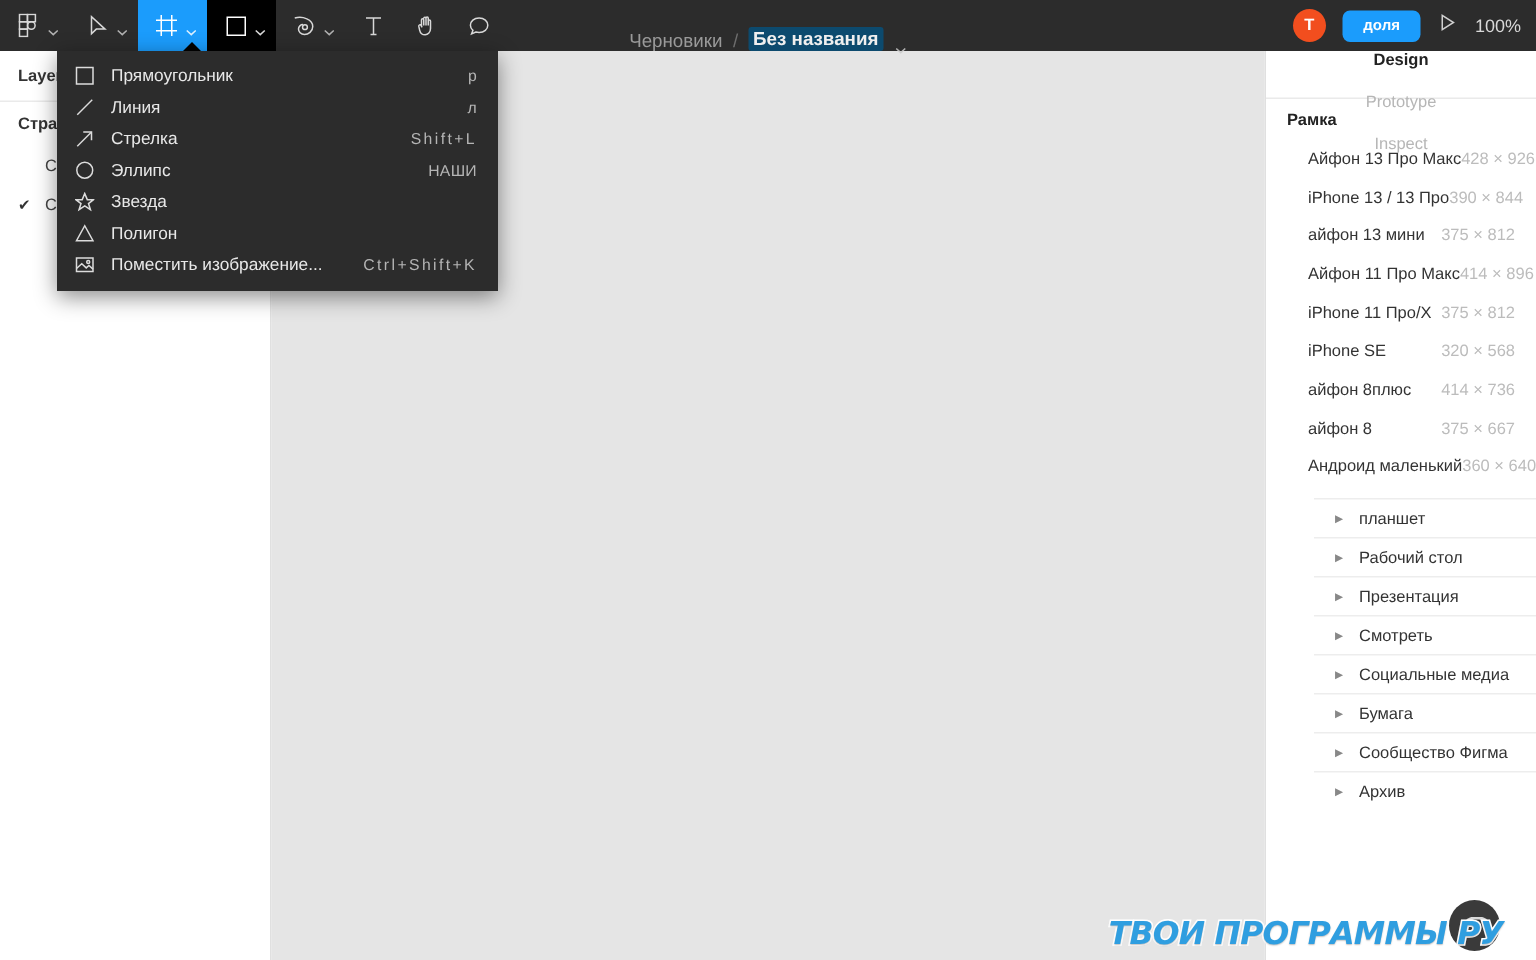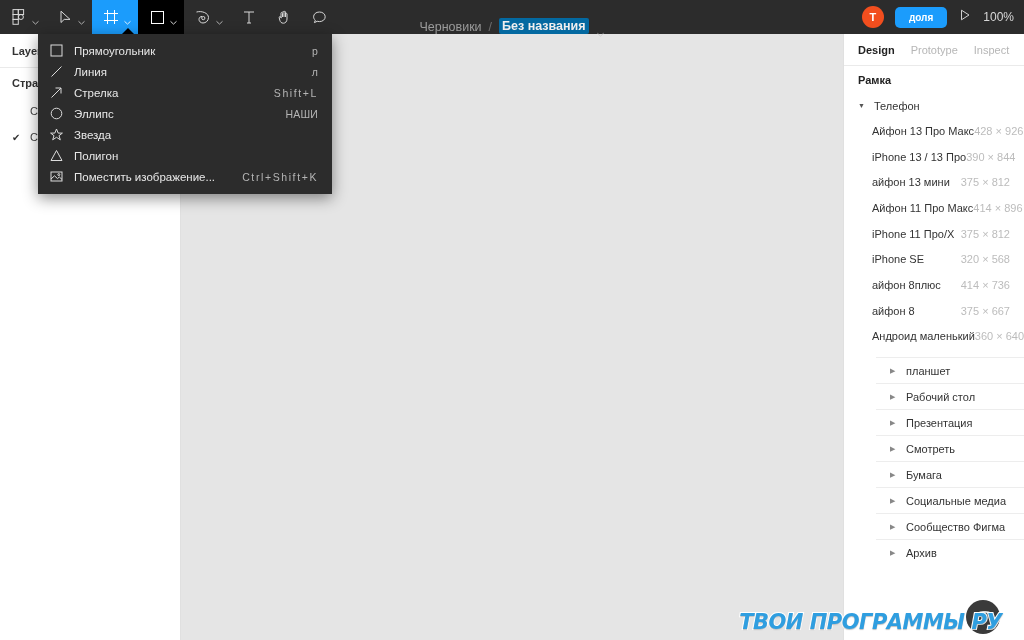--- a/index.html
+++ b/index.html
@@ -34,21 +34,21 @@
     position: absolute; left: 0; right: 0; top: 0;
     height: 34px;
     display: flex; align-items: flex-end; justify-content: center;
     gap: 7px; pointer-events: none;
   }
   .center-title > * { pointer-events: auto; }
   .crumb-draft { color: #9a9a9a; font-size: 12.5px; }
   .crumb-sep { color: #6e6e6e; font-size: 12.5px; }
   .crumb-name {
     color: #efefef; font-size: 12.5px; font-weight: bold;
-    background: #0369a1; padding: 1px 3px; border-radius: 2px;
+    background: #0c4a6e; padding: 1px 3px; border-radius: 2px;
   }
 
   .right-group {
     position: absolute; right: 10px; top: 0; height: 34px;
     display: flex; align-items: center; gap: 11px;
   }
   .avatar {
     width: 22px; height: 22px; border-radius: 50%;
     background: #f24e1e; color: #fff;
     font-size: 11px; font-weight: bold;
@@ -134,20 +134,21 @@
     width: 181px; height: 606px;
     background: #ffffff;
     border-left: 1px solid #e0e0e0;
     overflow: hidden;
     z-index: 10;
   }
   .rp-tabs {
     height: 32px; display: flex; align-items: center;
     gap: 16px; padding: 0 14px;
     border-bottom: 1px solid #eaeaea;
+    flex-direction: column;
   }
   .rp-tab { font-size: 11px; color: #b6b6b6; cursor: pointer; }
   .rp-tab.active { color: #222; font-weight: bold; }
   .rp-title {
     height: 27px; display: flex; align-items: center;
     padding: 0 14px; font-size: 11px; font-weight: bold; color: #222;
   }
   .rp-group-head {
     height: 25px; display: flex; align-items: center;
     padding: 0 14px; gap: 8px;
@@ -433,24 +434,20 @@
   <div class="right-panel">
 
     <div class="rp-tabs">
       <span class="rp-tab active">Design</span>
       <span class="rp-tab">Prototype</span>
       <span class="rp-tab">Inspect</span>
     </div>
 
     <div class="rp-title">Рамка</div>
 
-    <div class="rp-group-head">
-      <span class="caret open">▼</span>
-      <span>Телефон</span>
-    </div>
 
     <div class="rp-device">
       <span>Айфон 13 Про Макс</span>
       <span class="rp-dim">428 × 926</span>
     </div>
     <div class="rp-device">
       <span>iPhone 13 / 13 Про</span>
       <span class="rp-dim">390 × 844</span>
     </div>
     <div class="rp-device">
@@ -495,25 +492,25 @@
     <div class="rp-cat">
       <span class="caret">▶</span>
       <span>Презентация</span>
     </div>
     <div class="rp-cat">
       <span class="caret">▶</span>
       <span>Смотреть</span>
     </div>
     <div class="rp-cat">
       <span class="caret">▶</span>
+      <span>Социальные медиа</span>
+    </div>
+    <div class="rp-cat">
+      <span class="caret">▶</span>
       <span>Бумага</span>
-    </div>
-    <div class="rp-cat">
-      <span class="caret">▶</span>
-      <span>Социальные медиа</span>
     </div>
     <div class="rp-cat">
       <span class="caret">▶</span>
       <span>Сообщество Фигма</span>
     </div>
     <div class="rp-cat">
       <span class="caret">▶</span>
       <span>Архив</span>
     </div>
 

